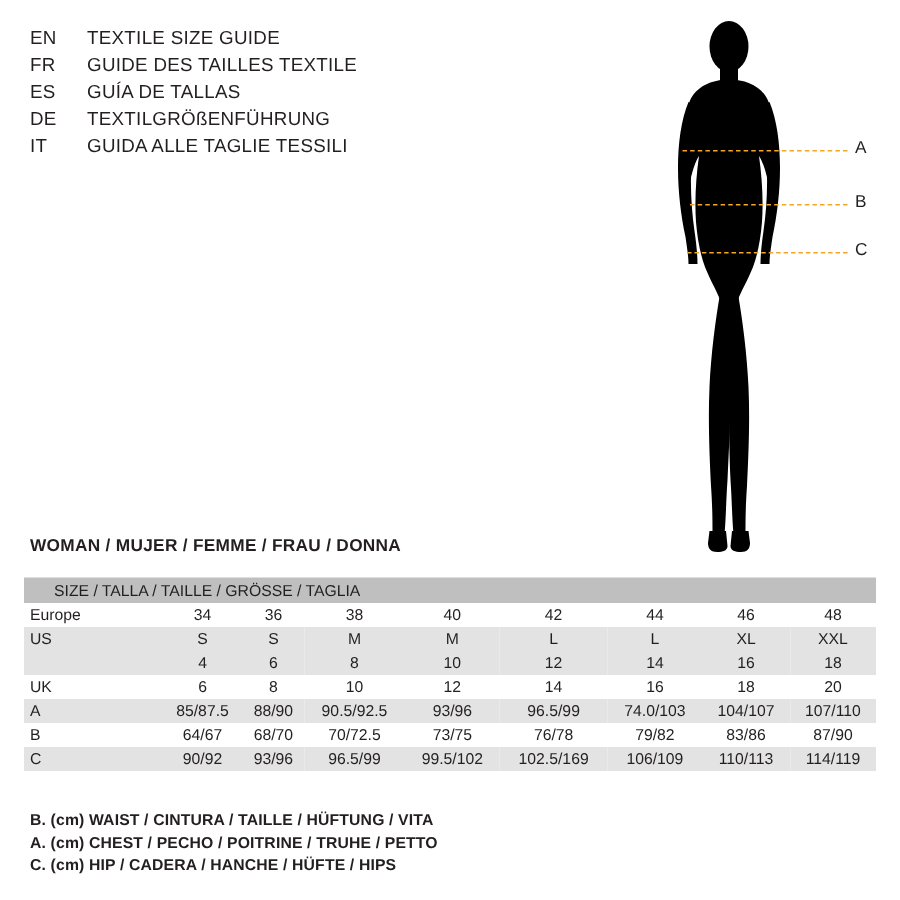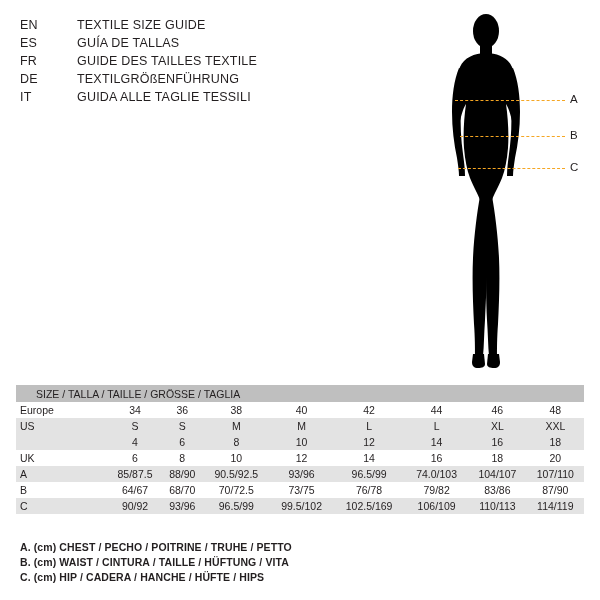--- a/index.html
+++ b/index.html
@@ -25,21 +25,20 @@
     position: absolute;
     left: 20px;
     top: 16px;
     width: 330px;
   }
   .lang-row {
     display: flex;
     align-items: baseline;
     height: 18px;
     line-height: 18px;
-    gap: 19px;
   }
   .lang-code {
     width: 38px;
     font-size: 12.5px;
     letter-spacing: 0.2px;
     color: #231f20;
   }
   .lang-text {
     font-size: 12.5px;
     letter-spacing: 0.2px;
@@ -137,26 +136,26 @@
 <body>
 
 <div class="page">
 
   <div class="lang-block">
     <div class="lang-row">
       <span class="lang-code">EN</span>
       <span class="lang-text">TEXTILE SIZE GUIDE</span>
     </div>
     <div class="lang-row">
+      <span class="lang-code">FR</span>
+      <span class="lang-text">GUIDE DES TAILLES TEXTILE</span>
+    </div>
+    <div class="lang-row">
       <span class="lang-code">ES</span>
       <span class="lang-text">GUÍA DE TALLAS</span>
-    </div>
-    <div class="lang-row">
-      <span class="lang-code">FR</span>
-      <span class="lang-text">GUIDE DES TAILLES TEXTILE</span>
     </div>
     <div class="lang-row">
       <span class="lang-code">DE</span>
       <span class="lang-text">TEXTILGRÖßENFÜHRUNG</span>
     </div>
     <div class="lang-row">
       <span class="lang-code">IT</span>
       <span class="lang-text">GUIDA ALLE TAGLIE TESSILI</span>
     </div>
   </div>
@@ -228,20 +227,21 @@
     <div class="measure-line" style="left:55px; top:92px; width:110px;"></div>
     <span class="measure-label" style="left:170px; top:85px;">A</span>
 
     <div class="measure-line" style="left:60px; top:128px; width:105px;"></div>
     <span class="measure-label" style="left:170px; top:121px;">B</span>
 
     <div class="measure-line" style="left:58px; top:160px; width:107px;"></div>
     <span class="measure-label" style="left:170px; top:153px;">C</span>
   </div>
 
+  <div class="woman-title">WOMAN / MUJER / FEMME / FRAU / DONNA</div>
 
   <table class="size-table">
     <tbody>
       <tr class="row-head">
         <td colspan="9">SIZE / TALLA / TAILLE / GRÖSSE / TAGLIA</td>
       </tr>
 
       <tr class="row-plain">
         <td class="label-cell">Europe</td>
         <td>34</td>
@@ -322,18 +322,18 @@
         <td>99.5/102</td>
         <td>102.5/169</td>
         <td>106/109</td>
         <td>110/113</td>
         <td>114/119</td>
       </tr>
     </tbody>
   </table>
 
   <div class="notes">
+    <div class="note-line">B. (cm) WAIST / CINTURA / TAILLE / HÜFTUNG / VITA</div>
     <div class="note-line">A. (cm) CHEST / PECHO / POITRINE / TRUHE / PETTO</div>
-    <div class="note-line">B. (cm) WAIST / CINTURA / TAILLE / HÜFTUNG / VITA</div>
     <div class="note-line">C. (cm) HIP / CADERA / HANCHE / HÜFTE / HIPS</div>
   </div>
 
 </div>
 
 </body></html>

